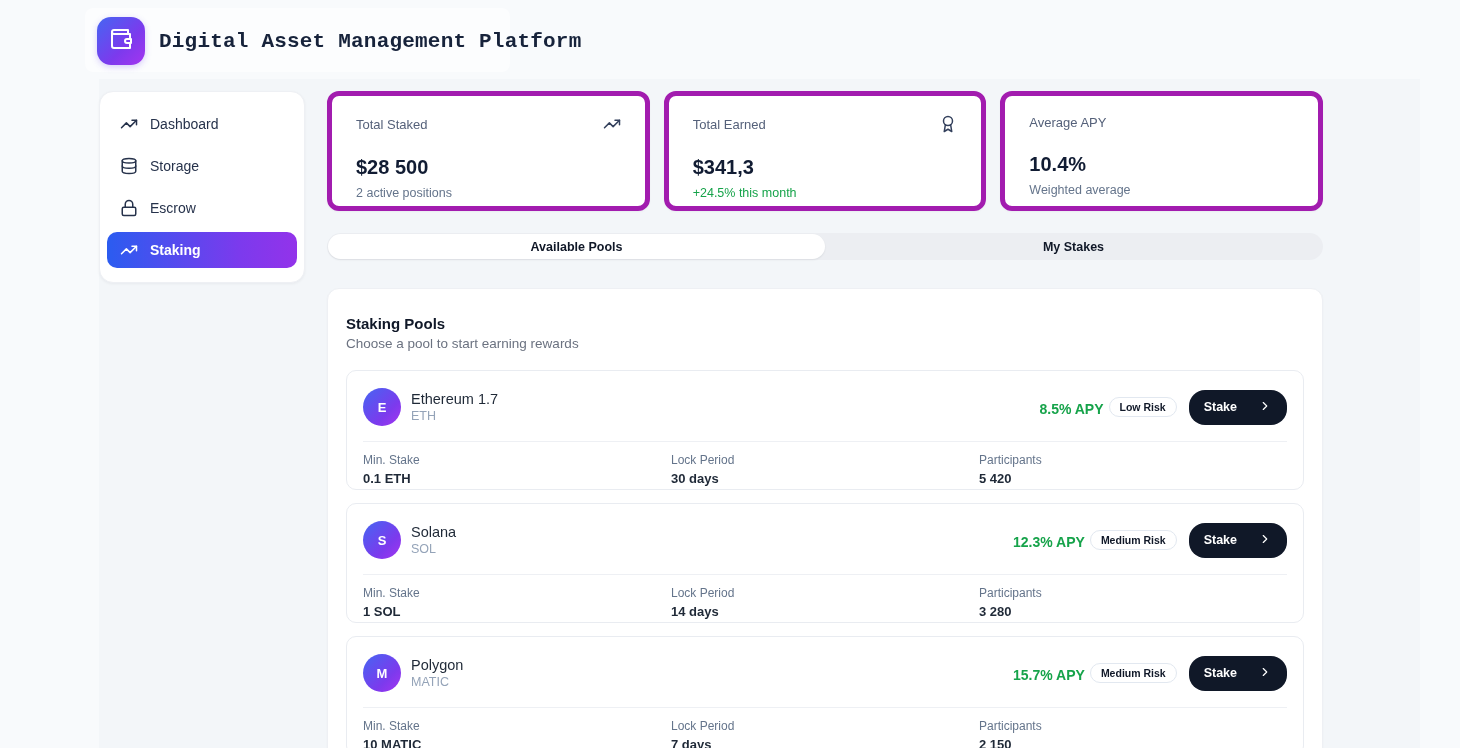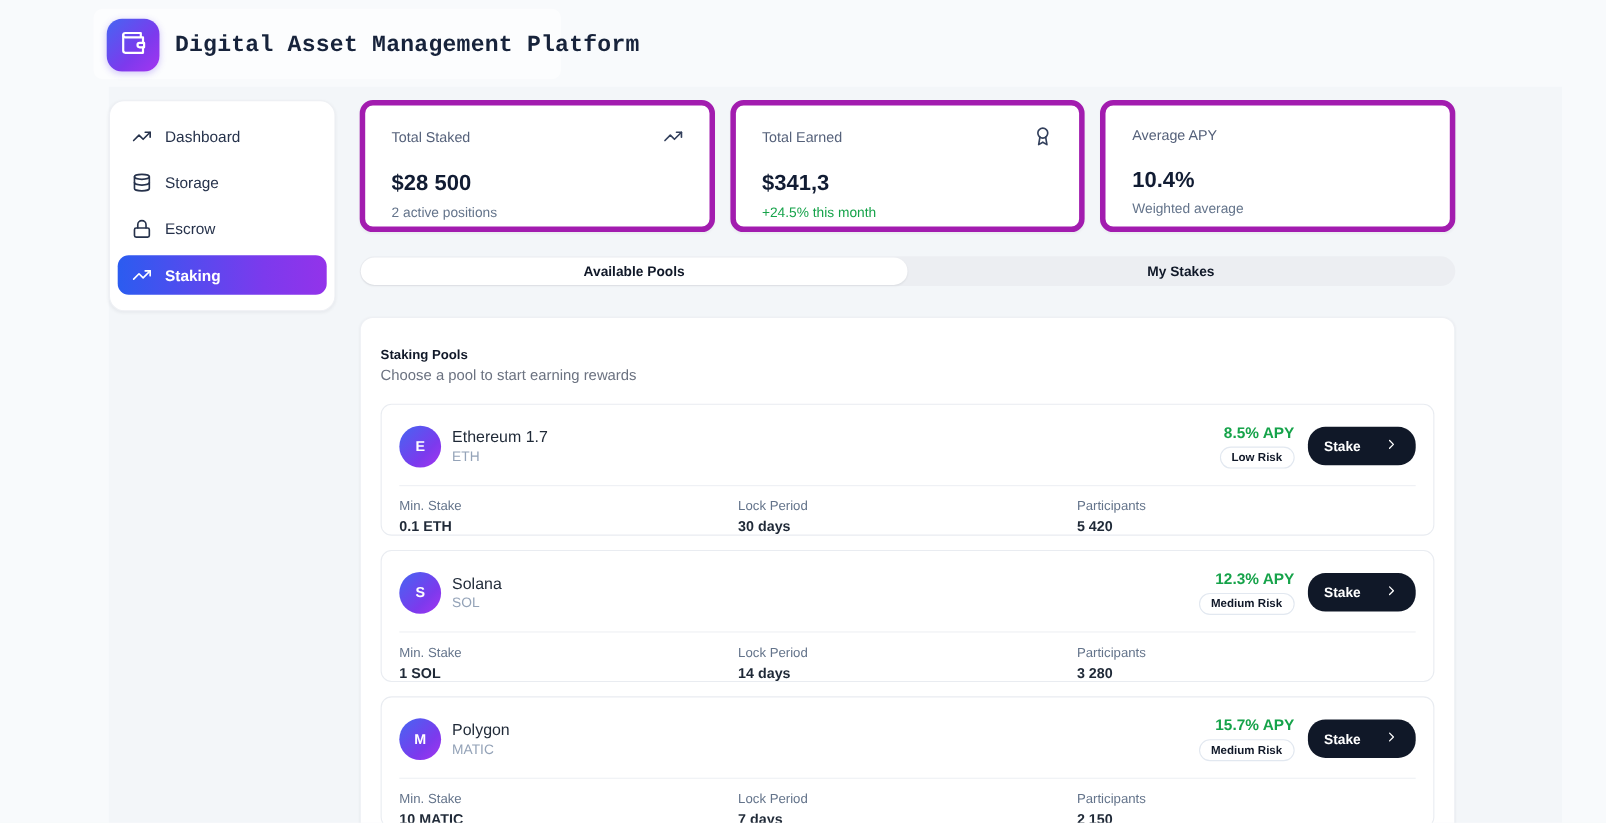--- a/index.html
+++ b/index.html
@@ -90,41 +90,41 @@
   .tab.active { background:#fff; box-shadow:0 1px 2px rgba(15,23,42,.08); }
 
   
   .pools-panel {
     margin-top:28px;
     background:#fff; border-radius:12px;
     border:1px solid #eef0f4;
     box-shadow:0 1px 2px rgba(15,23,42,.04);
     padding:26px 18px 18px 18px;
   }
-  .panel-title { font-size:12px; font-weight:bold; color:#101828; }
+  .panel-title { font-size:15px; font-weight:bold; color:#101828; }
   .panel-sub { font-size:13.5px; color:#6b7280; margin-top:4px; }
   .pool-list { margin-top:19px; display:flex; flex-direction:column; gap:13px; }
 
   .pool-card {
     border:1px solid #e9ecf1; border-radius:10px;
     padding:17px 16px 14px 16px; height:120px; background:#fff;
   }
   .pool-top { display:flex; align-items:center; }
   .pool-avatar {
     width:38px; height:38px; border-radius:50%;
     background:linear-gradient(135deg,#4566f2 0%, #7c3aed 65%, #a435f0 100%);
     color:#fff; font-size:13px; font-weight:bold;
     display:flex; align-items:center; justify-content:center;
     flex:0 0 auto;
   }
   .pool-id { margin-left:10px; }
   .pool-name { font-size:14.5px; color:#1f2937; }
   .pool-symbol { font-size:12.5px; color:#94a3b8; margin-top:2px; }
   .pool-right { margin-left:auto; display:flex; align-items:center; gap:12px; }
-  .pool-apy-col { display:flex; flex-direction:column; align-items:flex-end; gap:5px; }
+  .pool-apy-col { display:flex; flex-direction:row; align-items:flex-end; gap:5px; }
   .pool-apy { font-size:14px; font-weight:bold; color:#16a34a; }
   .risk-badge {
     font-size:10.5px; font-weight:bold; color:#101828;
     background:#fff; border:1px solid #e2e8f0;
     border-radius:999px; padding:3px 10px;
   }
   .stake-btn {
     background:#101828; color:#fff; border:none; cursor:pointer;
     border-radius:16px; padding:9px 15px;
     font-family:inherit; font-size:12.5px; font-weight:bold;

